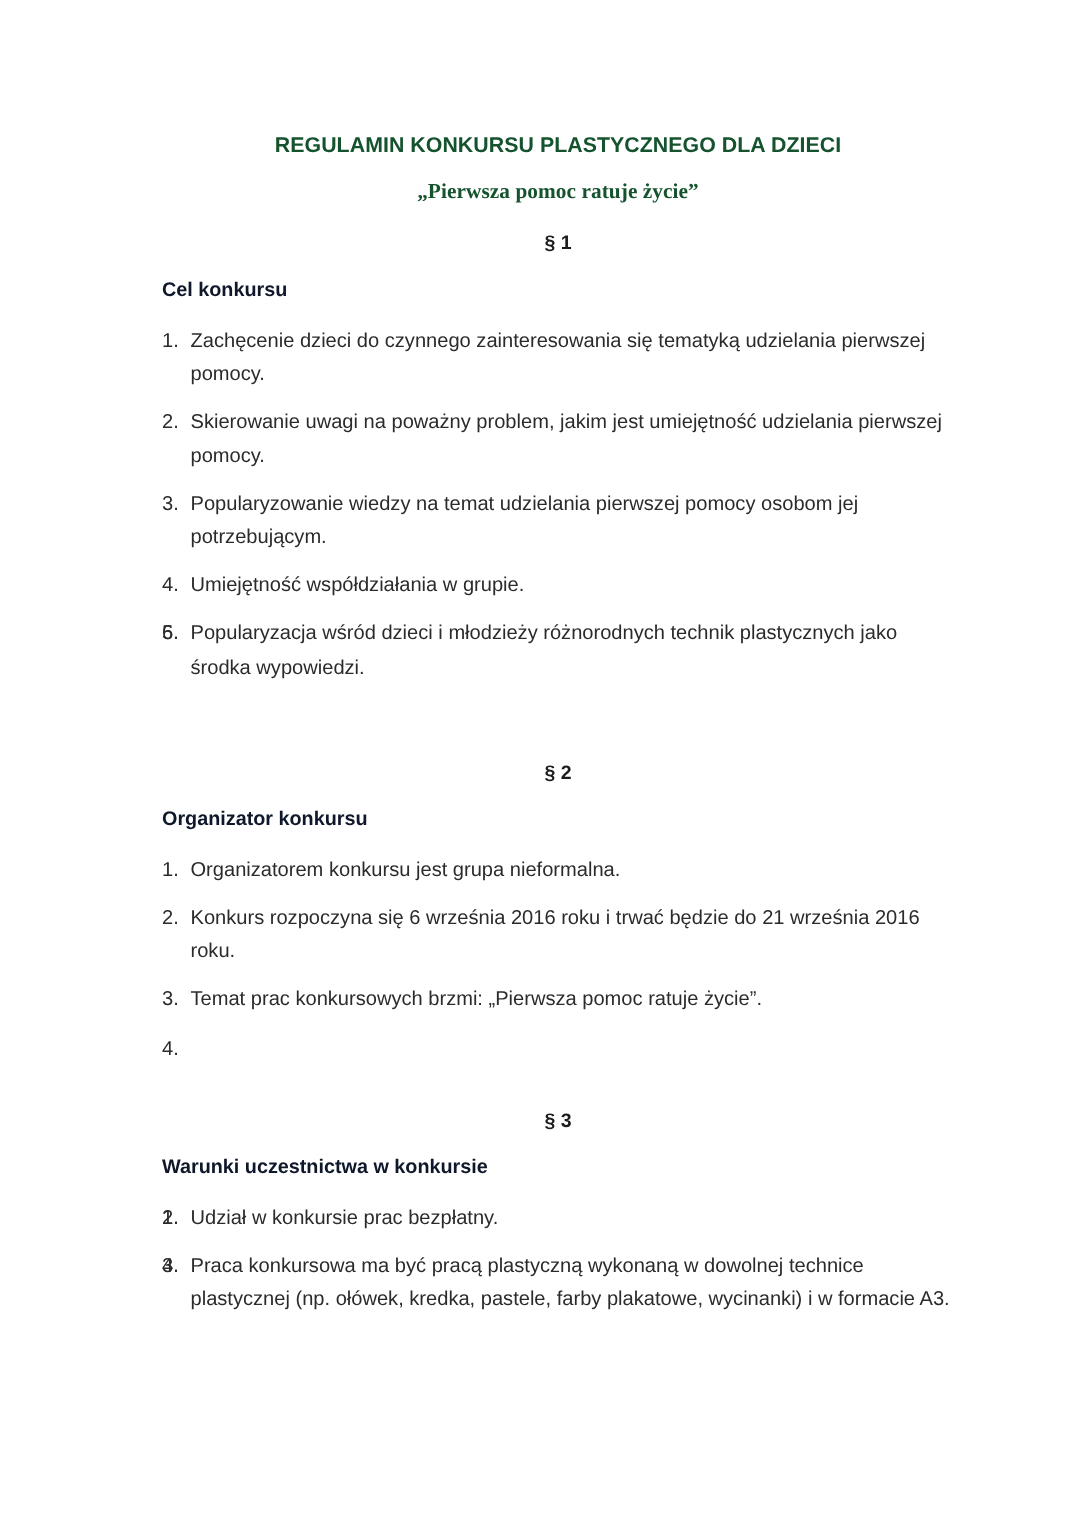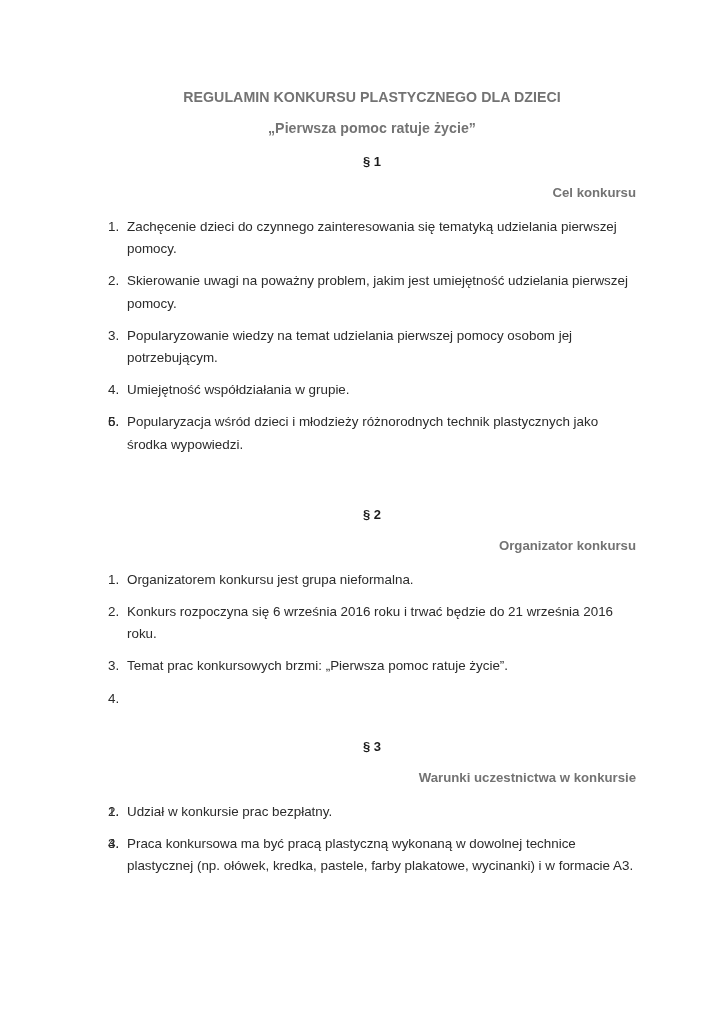--- a/index.html
+++ b/index.html
@@ -27,44 +27,44 @@
     width: 528px;
   }
 
   .doc-title,
   .doc-subtitle {
     text-align: center;
     font-weight: bold;
     font-size: 14.2px;
     line-height: 22px;
     letter-spacing: 0.05px;
-    color: #737373;
+    color: #14532d;
     margin: 0;
   }
 
   .doc-title { margin-bottom: 9px; }
-  .doc-subtitle { margin-bottom: 12px; }
+  .doc-subtitle { margin-bottom: 12px; font-family: Liberation Serif, serif; }
 
   .section { margin: 0; }
 
   .section-number {
     text-align: center;
     font-weight: bold;
     font-size: 13px;
     line-height: 22px;
     color: #1c1c1c;
     margin: 0 0 9px 0;
   }
 
   .section-heading {
-    text-align: right;
+    text-align: left;
     font-weight: bold;
     font-size: 13.2px;
     line-height: 22px;
-    color: #737373;
+    color: #0f172a;
     margin: 0 0 12px 0;
   }
 
   ol.item-list {
     list-style: none;
     margin: 0;
     padding: 0;
   }
 
   ol.item-list > li {

